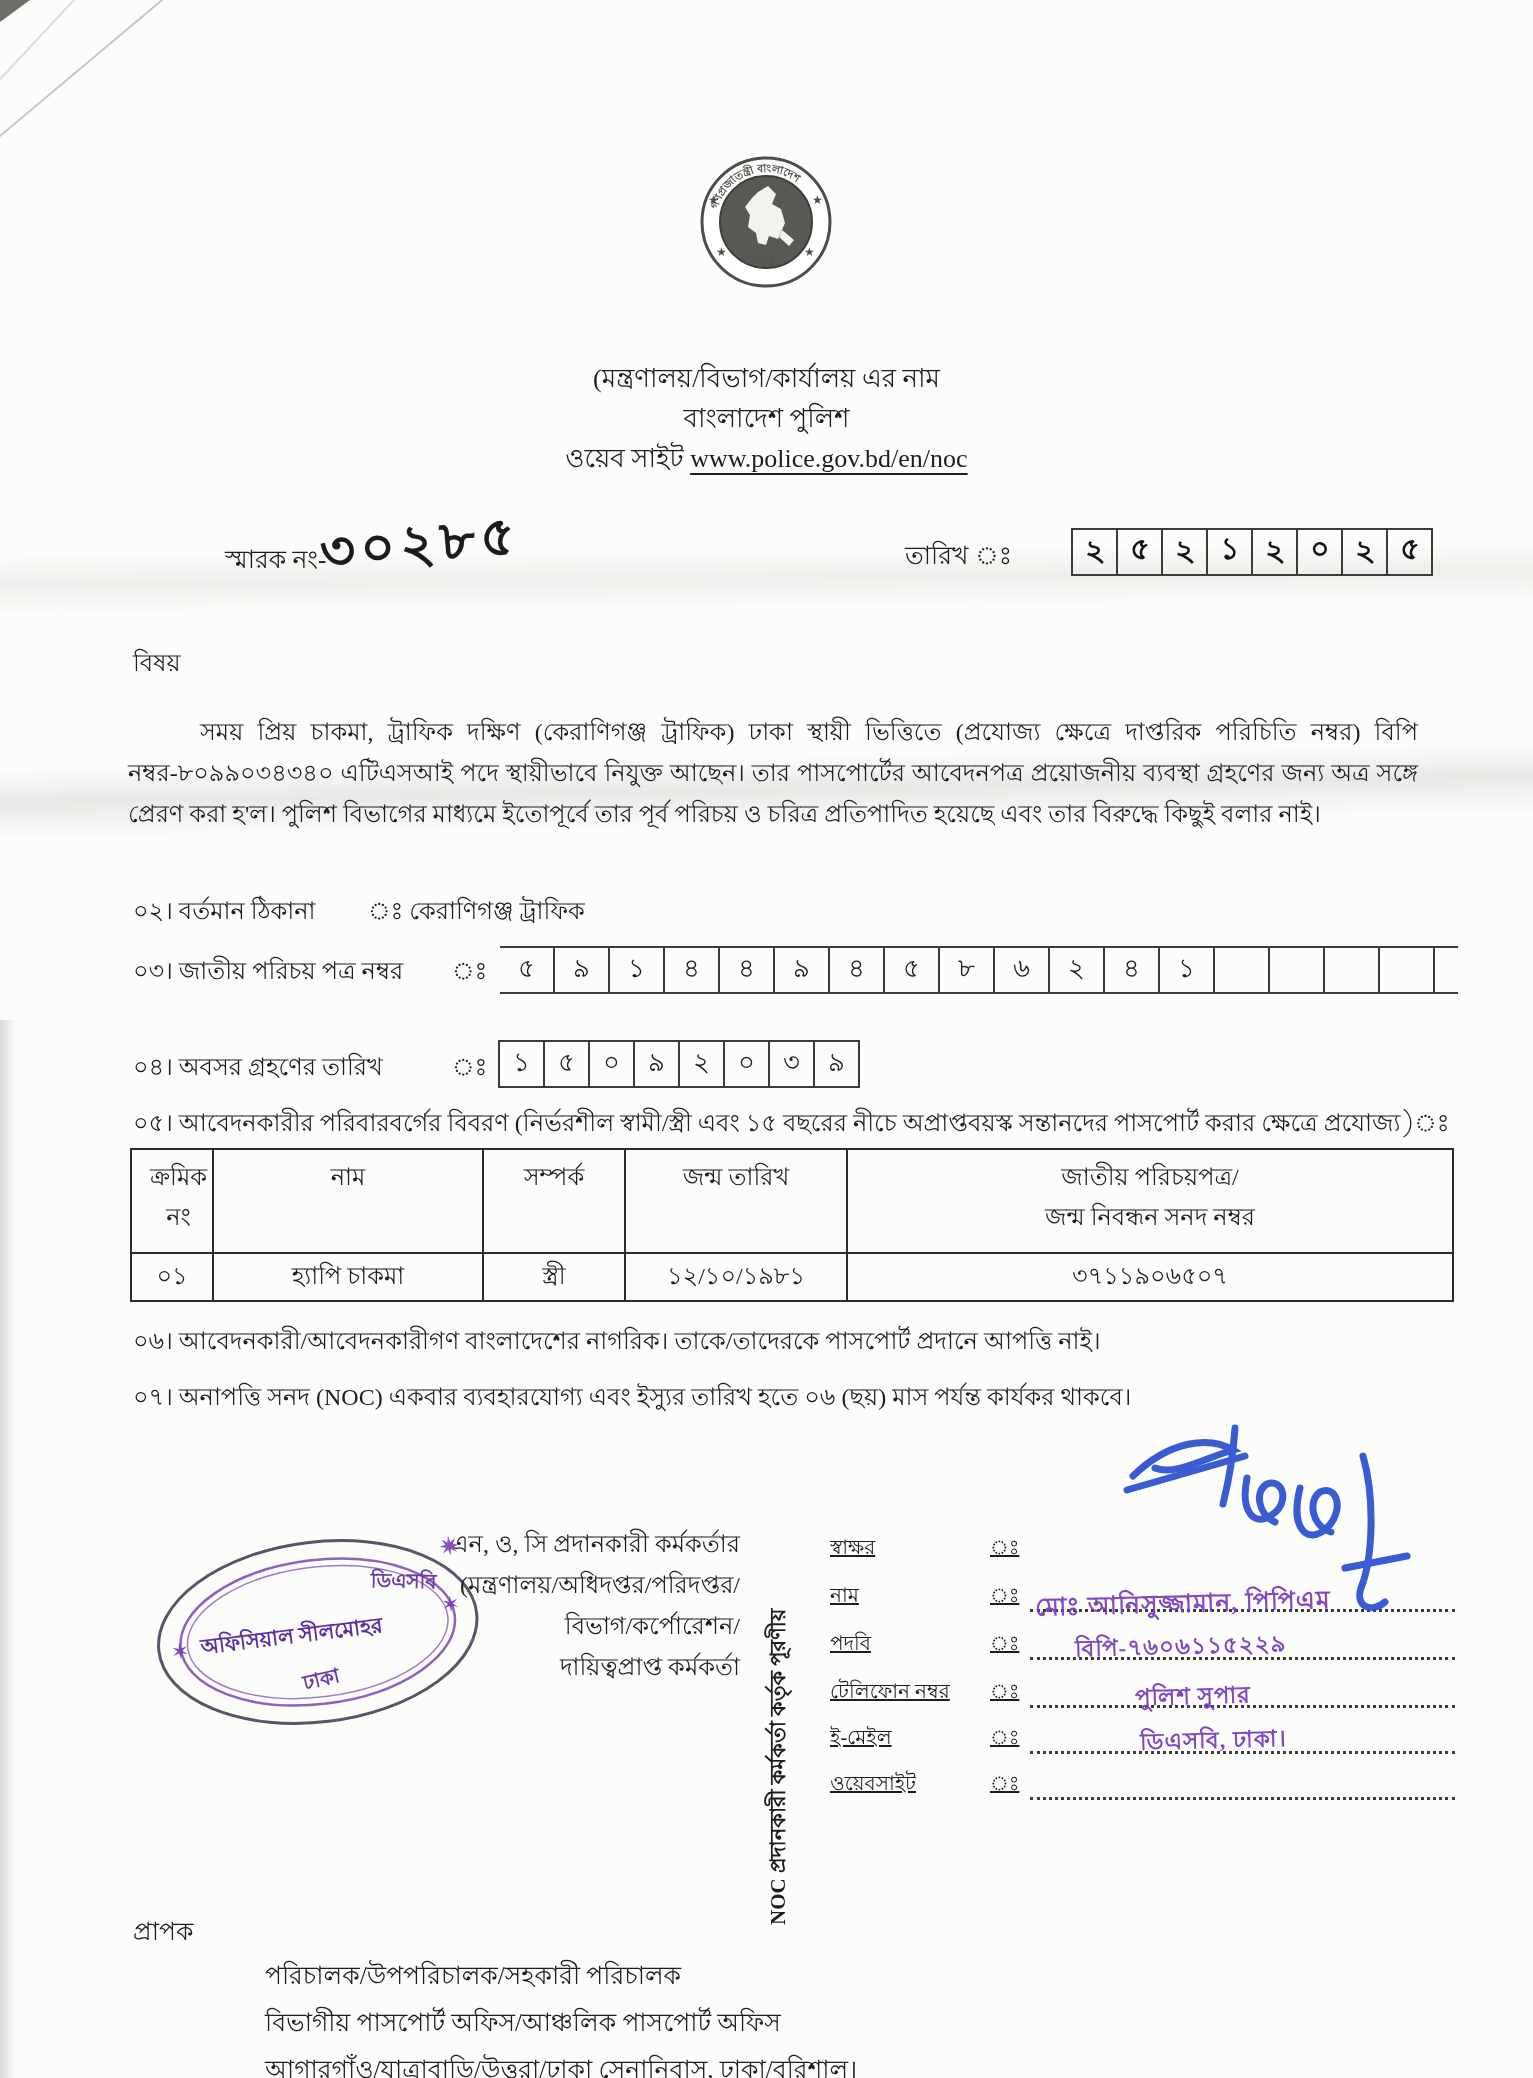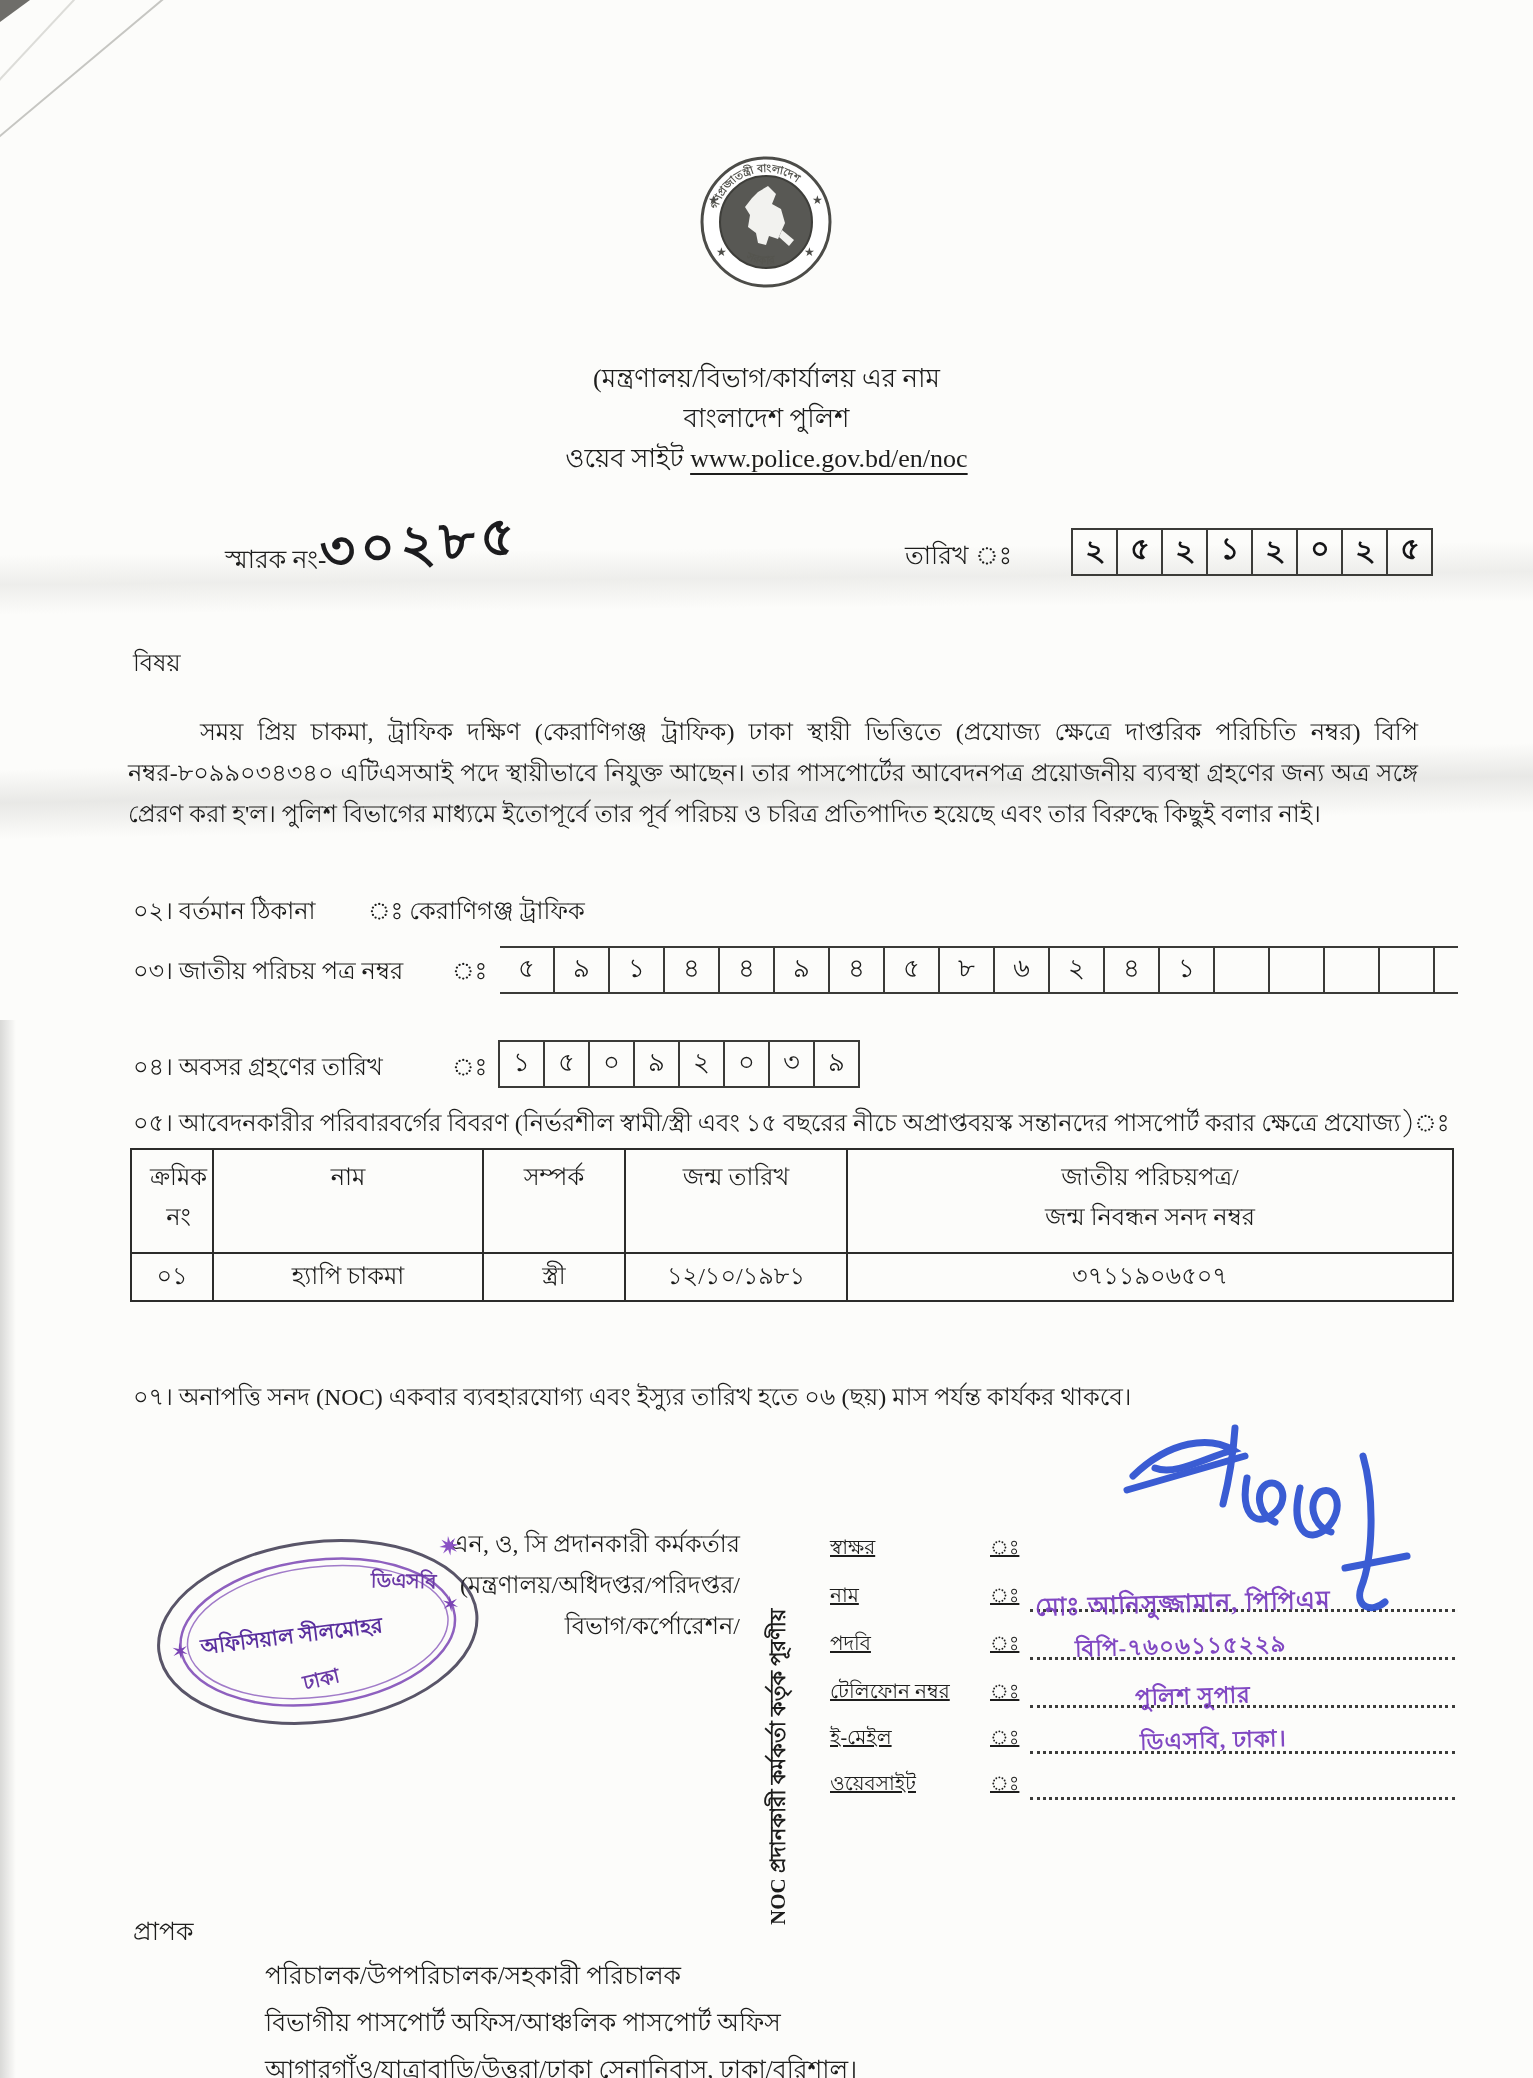--- a/index.html
+++ b/index.html
@@ -260,29 +260,33 @@
     <tr style="height:48px;">
       <td>০১</td>
       <td class="name">হ্যাপি চাকমা</td>
       <td>স্ত্রী</td>
       <td>১২/১০/১৯৮১</td>
       <td>৩৭১১৯০৬৫০৭</td>
     </tr>
   </tbody>
     </table>
 
+  <div class="abs item" style="left:133px; top:1322px; width:1330px;">
+    <span>০৬।</span> <span>আবেদনকারী/আবেদনকারীগণ বাংলাদেশের নাগরিক। তাকে/তাদেরকে পাসপোর্ট প্রদানে আপত্তি নাই।</span>
+  </div>
   <div class="abs item" style="left:133px; top:1378px; width:1330px;">
     <span>০৭।</span> <span>অনাপত্তি সনদ (NOC) একবার ব্যবহারযোগ্য এবং ইস্যুর তারিখ হতে ০৬ (ছয়) মাস পর্যন্ত কার্যকর থাকবে।</span>
   </div>
 
   <div class="abs sigleft" style="left:280px; top:1524px; width:460px;">
 
   <div><span>এন, ও, সি প্রদানকারী কর্মকর্তার</span></div>
       <div><span>(মন্ত্রণালয়/অধিদপ্তর/পরিদপ্তর/</span></div>
       <div><span>বিভাগ/কর্পোরেশন/</span></div>
+      <div><span>দায়িত্বপ্রাপ্ত কর্মকর্তা</span></div>
     </div>
 
   <div class="abs vnote" style="left:762px; top:1925px;">NOC প্রদানকারী কর্মকর্তা কর্তৃক পূরণীয়</div>
 
   <div class="fieldrow" style="left:830px; top:1532px;">স্বাক্ষর</div>
   <div class="fieldrow" style="left:990px; top:1532px;">ঃ</div>
   <div class="fieldrow" style="left:830px; top:1580px;">নাম</div>
   <div class="fieldrow" style="left:990px; top:1580px;">ঃ</div>
   <div class="dots" style="left:1030px; top:1608px; width:425px;"></div>
   <div class="fieldrow" style="left:830px; top:1628px;">পদবি</div>

